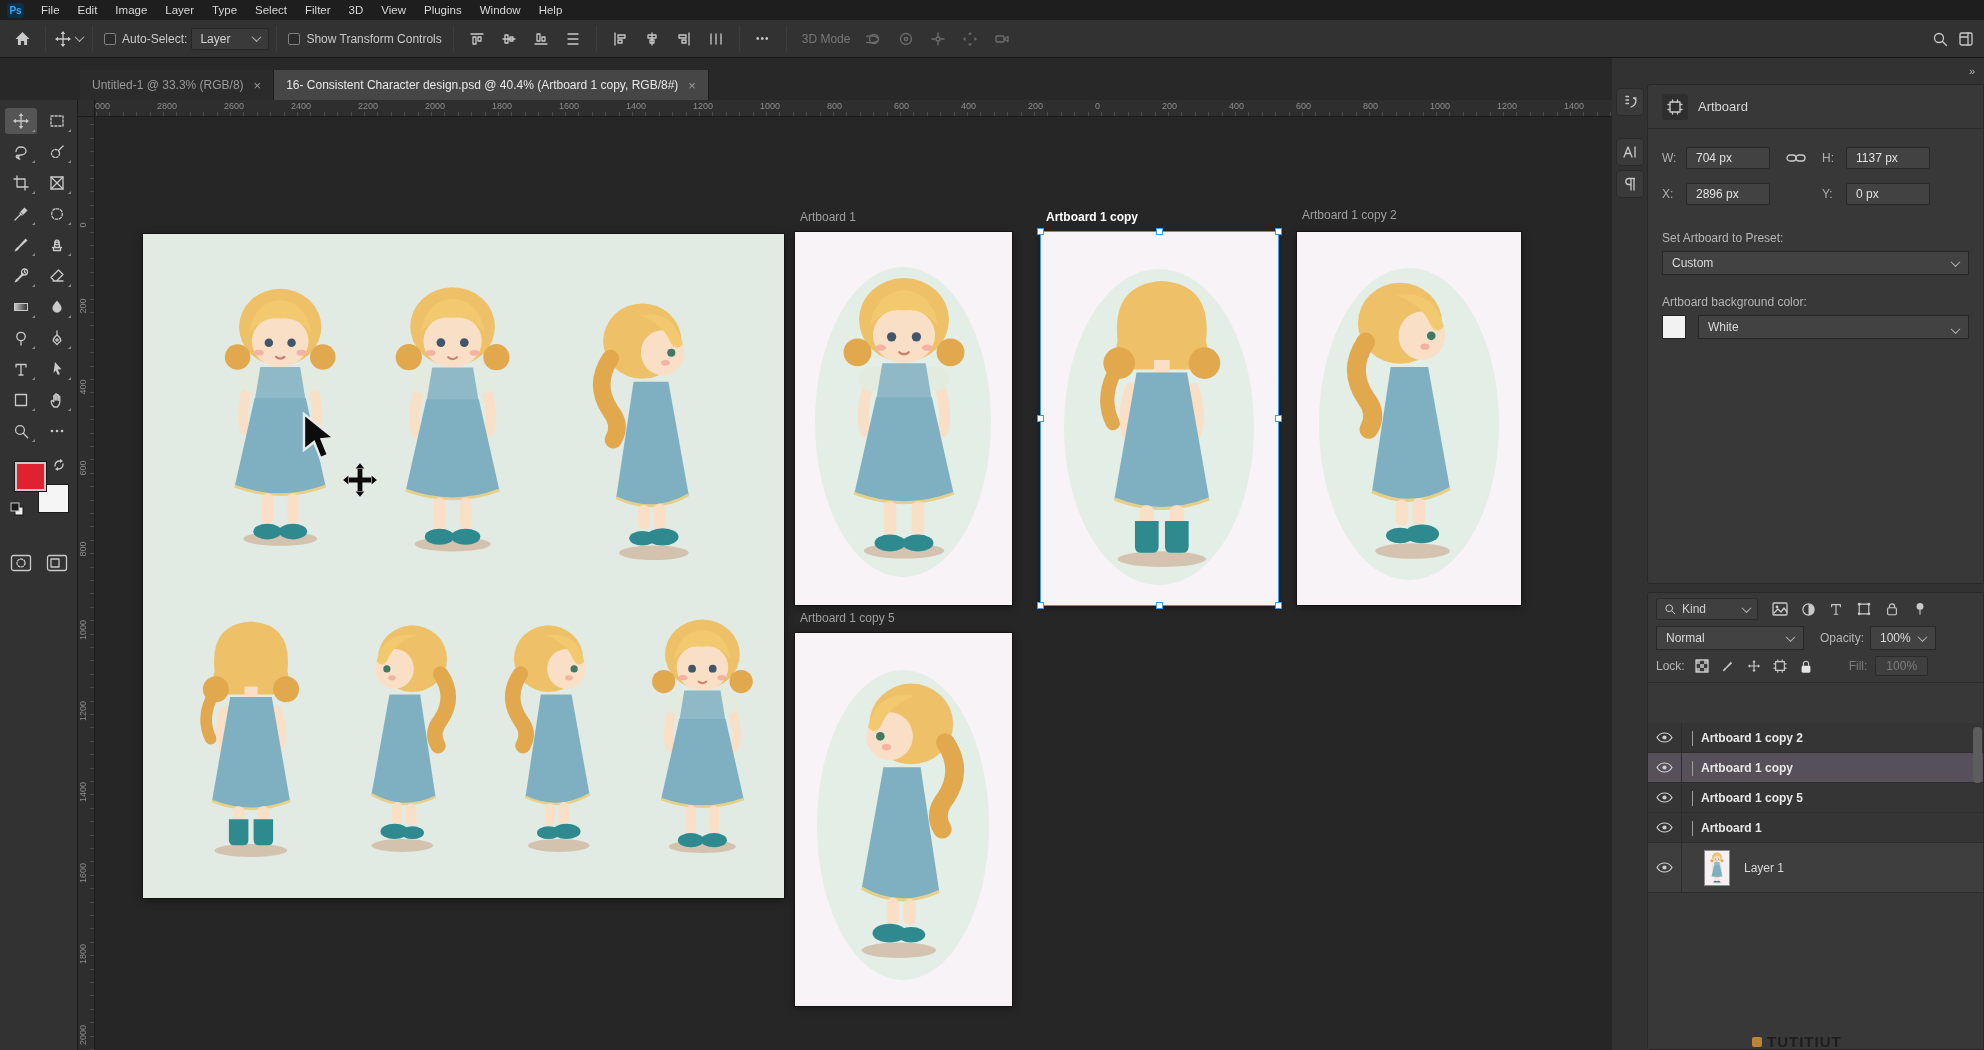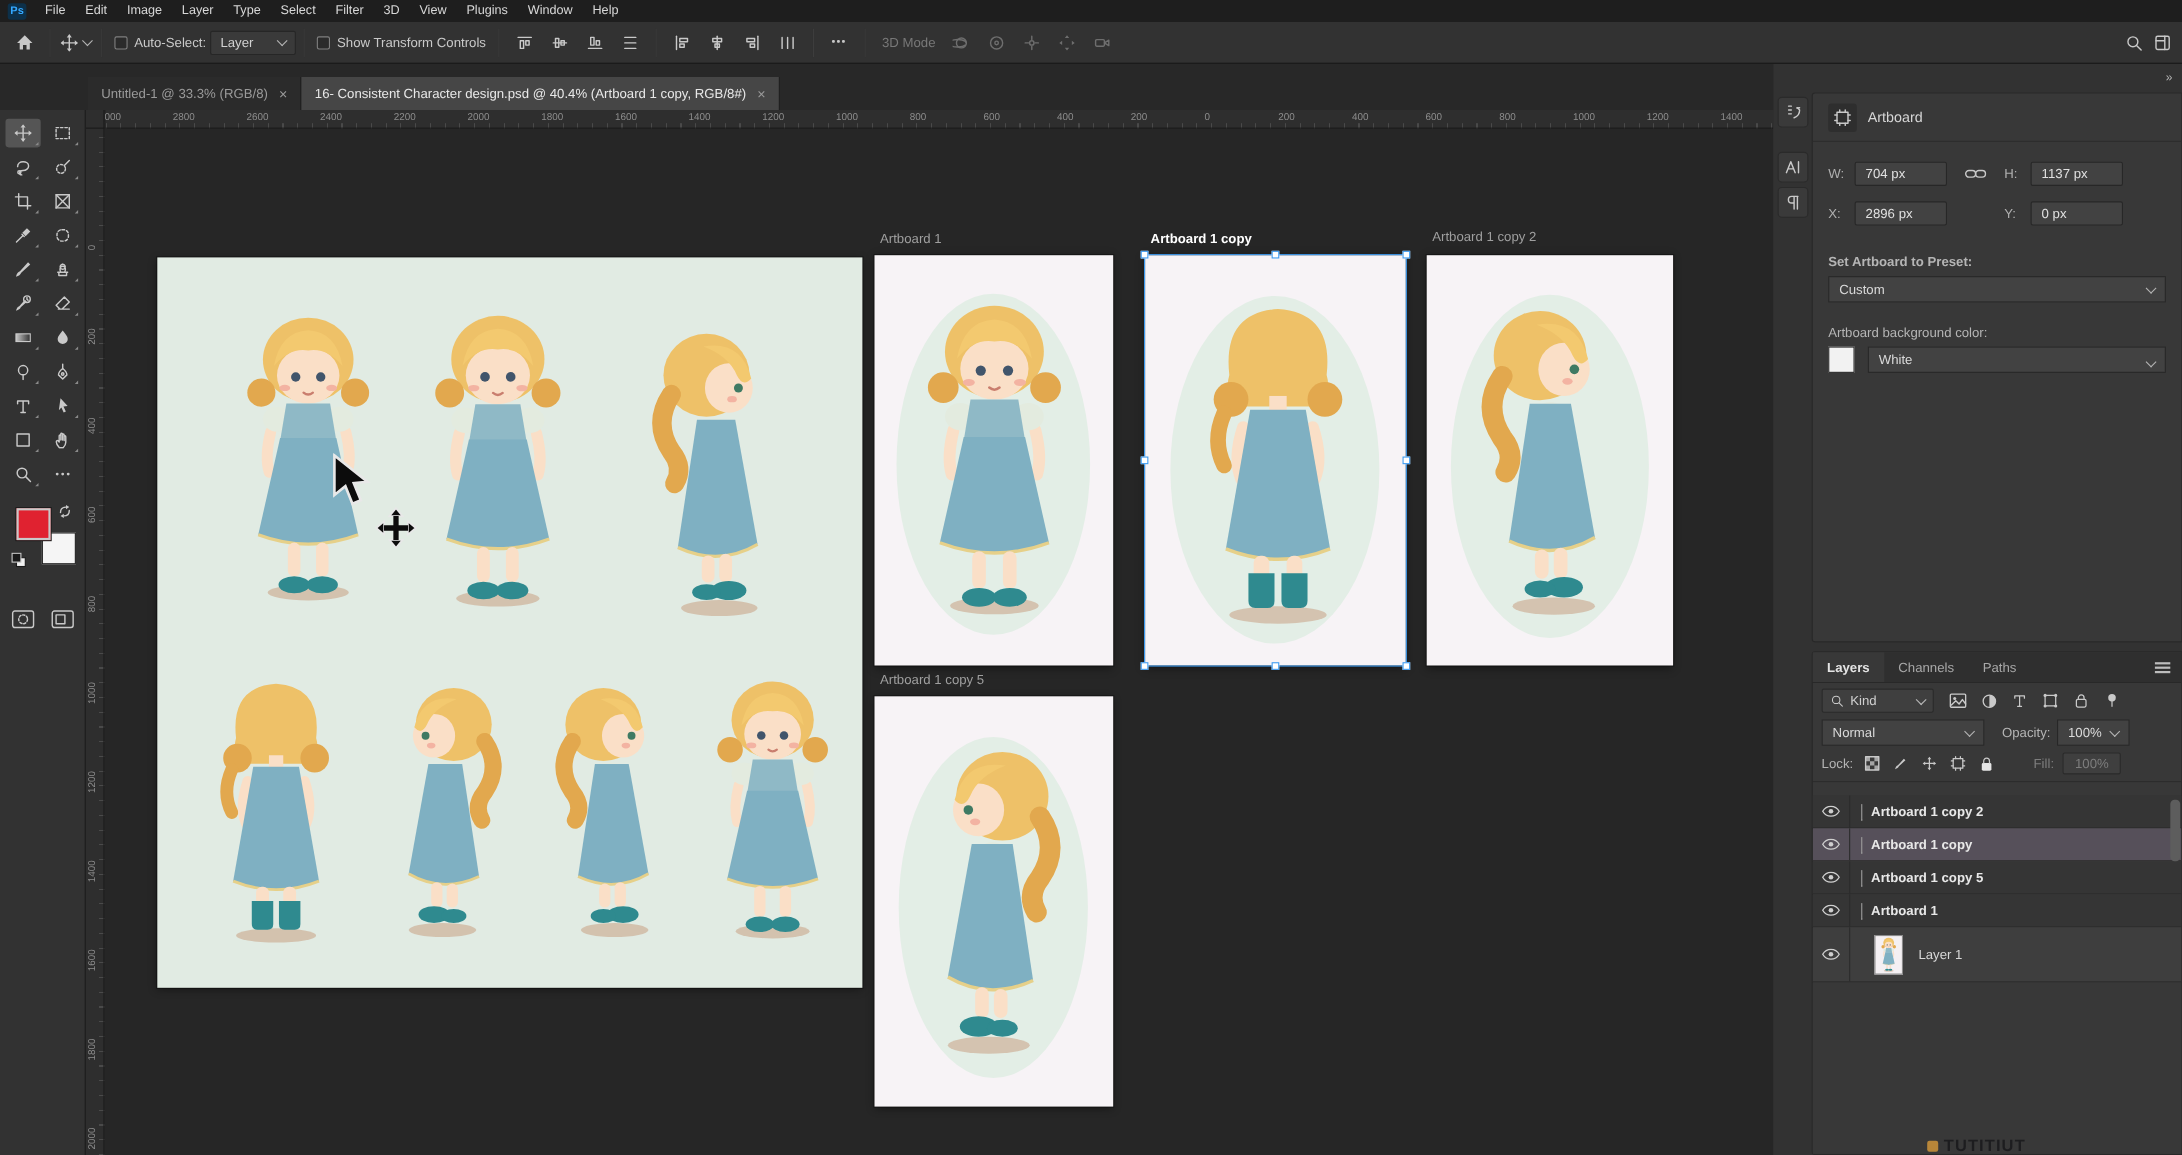--- a/index.html
+++ b/index.html
@@ -687,46 +687,38 @@
         <span class="fieldlbl">H:</span>
         <span class="field">1137 px</span>
       </div>
       <div class="props-row" style="margin-top:14px; gap:6px;">
         <span class="fieldlbl">X:</span>
         <span class="field">2896 px</span>
         <span style="width:40px;"></span>
         <span class="fieldlbl">Y:</span>
         <span class="field">0 px</span>
       </div>
-      <div class="sect-label" style="margin-top:26px;font-weight:bold;">Set Artboard to Preset:</div>
+      <div class="sect-label" style="margin-top:26px;">Set Artboard to Preset:</div>
       <div class="props-row" style="margin-top:6px;">
         <div class="dd" style="width:308px;">
           <span>Custom</span>
           <span class="chev"></span>
         </div>
       </div>
       <div class="sect-label" style="margin-top:20px;">Artboard background color:</div>
       <div class="props-row" style="margin-top:6px; gap:12px;">
         <span style="width:24px; height:24px; background:#f2f2f2; border:1px solid #232323; display:inline-block;"></span>
         <div class="dd" style="width:272px;align-items:flex-end;">
           <span>White</span>
           <span class="chev"></span>
         </div>
       </div>
     </div>
 
     <div class="panel panel-layers">
-      <div class="ptabs">
-        <div class="ptab active">Layers</div>
-        <div class="ptab">Channels</div>
-        <div class="ptab">Paths</div>
-        <div class="ptab-menu">
-            <span class="hamb"></span>
-          </div>
-      </div>
       <div class="lfilter">
         <div class="kind-dd">
           <svg width="12" height="12" viewBox="0 0 16 16">
               <circle class="ic" cx="7" cy="7" r="4.5"></circle>
               <path class="ic" d="M10.5 10.5L14.5 14.5"></path>
             </svg>
           <span>Kind</span>
           <span class="chev"></span>
         </div>
         <div class="fbtns">

